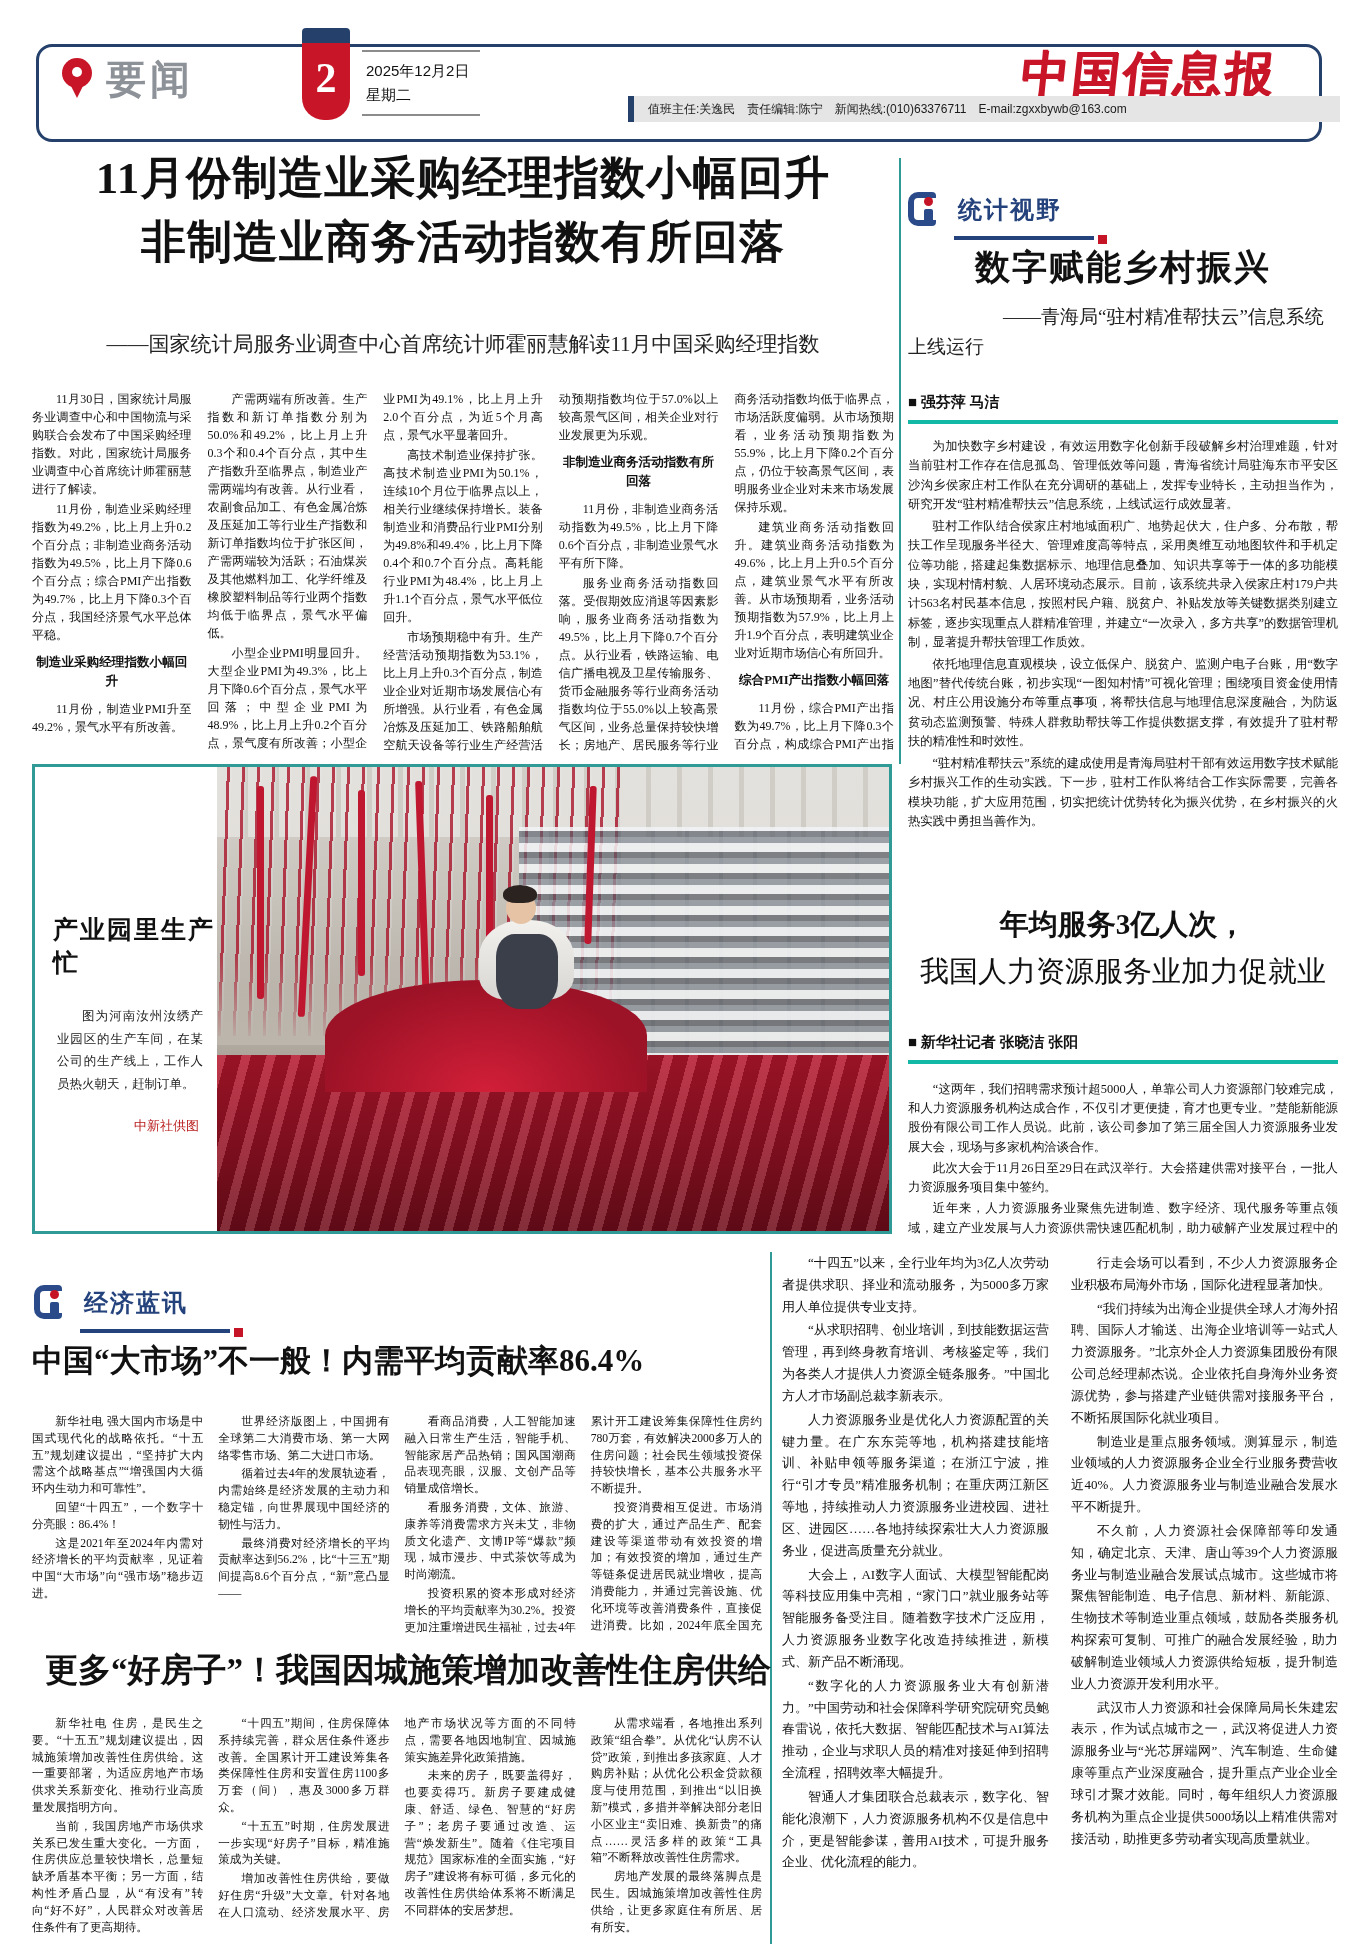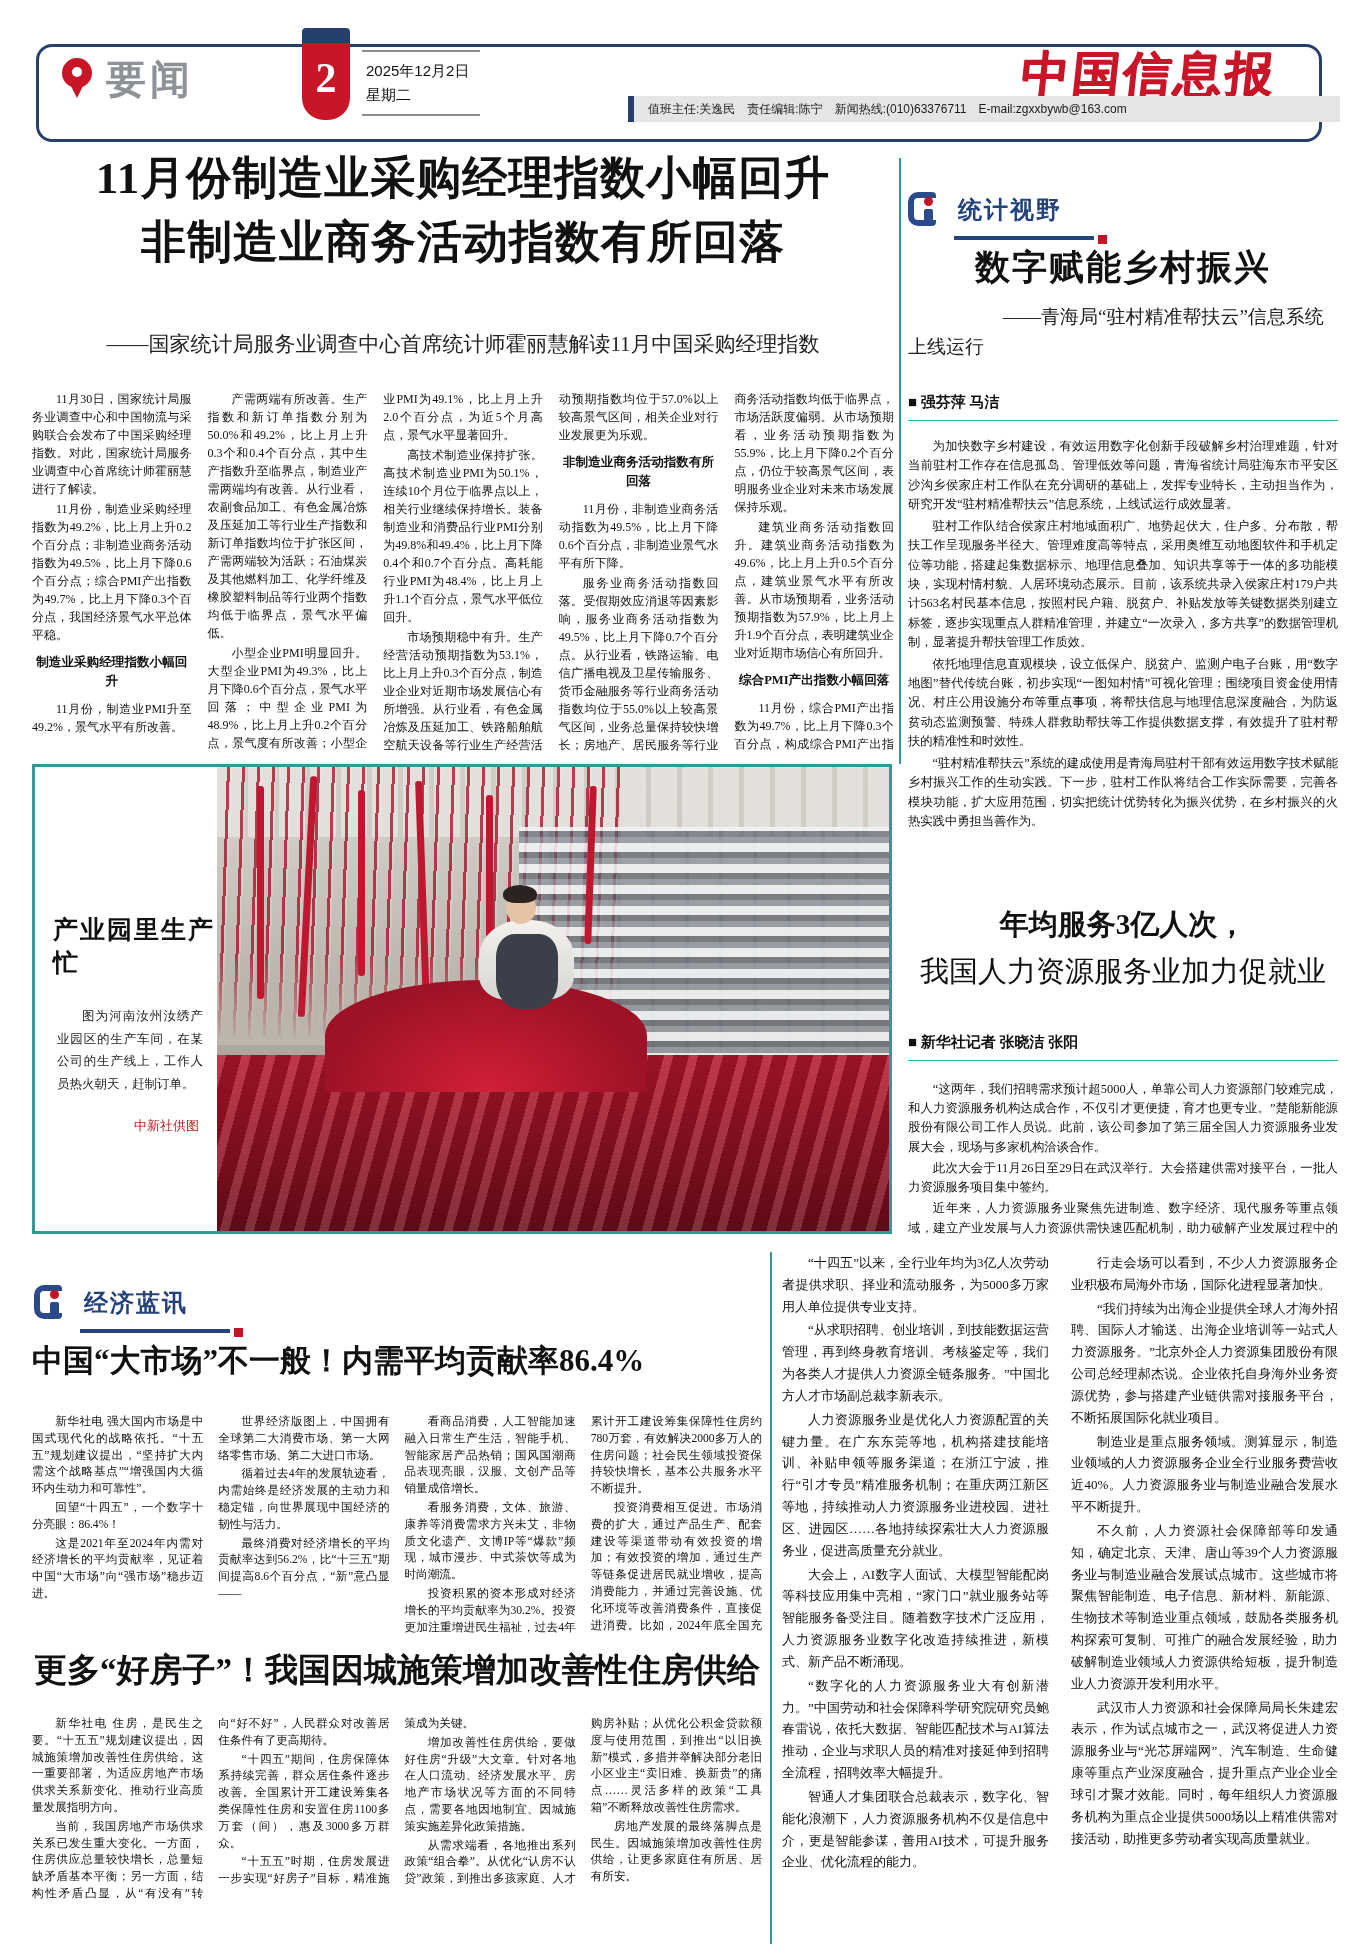--- a/index.html
+++ b/index.html
@@ -78,41 +78,41 @@
   .ci-stem{position:absolute;left:16px;top:19px;width:9px;height:15px;background:#2a4a8a;border-radius:2px;}
   .badge-text{display:inline-block;vertical-align:middle;margin-left:6px;font-size:24px;font-weight:900;color:#24427c;letter-spacing:2px;}
   .badge-under{position:absolute;left:46px;bottom:-4px;height:4px;background:#24427c;}
   .badge-redsq{position:absolute;bottom:-8px;width:9px;height:9px;background:#c41425;}
 
   
   .sv-badge{left:908px;top:190px;width:210px;}
   .sv-badge .badge-under{width:140px;} .sv-badge .badge-redsq{left:190px;}
   .sv-head{position:absolute;left:908px;top:244px;width:430px;text-align:center;font-size:35px;font-weight:900;letter-spacing:2px;}
   .sv-sub{position:absolute;left:908px;top:302px;width:430px;font-size:19px;line-height:1.6;text-indent:5em;color:#222;}
-  .byline{font-size:15px;font-weight:700;border-bottom:1px solid #14b8a6;padding-bottom:8px;}
+  .byline{font-size:15px;font-weight:700;border-bottom:4px solid #14b8a6;padding-bottom:8px;}
   .sv-byline{position:absolute;left:908px;top:393px;width:430px;}
   .sv-body{position:absolute;left:908px;top:437px;width:430px;height:446px;font-size:12.3px;line-height:1.58;overflow:hidden;}
 
   
   .hr-head1{position:absolute;left:908px;top:905px;width:430px;text-align:center;font-size:29px;font-weight:900;}
   .hr-head2{position:absolute;left:908px;top:952px;width:430px;text-align:center;font-size:29px;font-weight:400;}
   .hr-byline{position:absolute;left:908px;top:1033px;width:430px;}
   .hr-intro{position:absolute;left:908px;top:1080px;width:430px;height:156px;font-size:12.4px;line-height:1.55;overflow:hidden;}
   .hr-cols{position:absolute;left:782px;top:1252px;width:556px;height:692px;
            column-count:2;column-gap:22px;font-size:13px;line-height:1.68;overflow:hidden;}
 
   
   .ec-badge{left:34px;top:1283px;width:220px;}
   .ec-badge .badge-under{width:150px;} .ec-badge .badge-redsq{left:200px;}
   .ec-head{position:absolute;left:32px;top:1340px;width:730px;text-align:left;font-size:31px;font-weight:900;}
   .ec-body{position:absolute;left:32px;top:1414px;width:730px;height:224px;
            column-count:4;column-gap:15px;font-size:11.6px;line-height:1.45;overflow:hidden;}
 
   
-  .ho-head{position:absolute;left:32px;top:1648px;width:730px;text-align:center;font-size:33px;font-weight:900;}
+  .ho-head{position:absolute;left:43px;top:1648px;width:730px;text-align:center;font-size:33px;font-weight:900;}
   .ho-body{position:absolute;left:32px;top:1716px;width:730px;height:230px;
            column-count:4;column-gap:15px;font-size:11.6px;line-height:1.45;overflow:hidden;}
 </style>
 </head>
 <body>
 
 <div class="page" data-name="newspaper-page">
 
   <div class="hdr-frame" data-name="header-frame"></div>
   <div class="pin" data-name="location-pin-icon"></div>
@@ -250,17 +250,18 @@
     </div>
 
   <div class="ho-head" data-name="housing-headline">更多“好房子”！我国因城施策增加改善性住房供给</div>
   <div class="art-body ho-body" data-name="housing-article-body">
 
   <p data-name="housing-paragraph" class="para-p">新华社电 住房，是民生之要。“十五五”规划建议提出，因城施策增加改善性住房供给。这一重要部署，为适应房地产市场供求关系新变化、推动行业高质量发展指明方向。</p>
       <p data-name="housing-paragraph" class="para-p">当前，我国房地产市场供求关系已发生重大变化。一方面，住房供应总量较快增长，总量短缺矛盾基本平衡；另一方面，结构性矛盾凸显，从“有没有”转向“好不好”，人民群众对改善居住条件有了更高期待。</p>
       <p data-name="housing-paragraph" class="para-p">“十四五”期间，住房保障体系持续完善，群众居住条件逐步改善。全国累计开工建设筹集各类保障性住房和安置住房1100多万套（间），惠及3000多万群众。</p>
       <p data-name="housing-paragraph" class="para-p">“十五五”时期，住房发展进一步实现“好房子”目标，精准施策成为关键。</p>
       <p data-name="housing-paragraph" class="para-p">增加改善性住房供给，要做好住房“升级”大文章。针对各地在人口流动、经济发展水平、房地产市场状况等方面的不同特点，需要各地因地制宜、因城施策实施差异化政策措施。</p>
+      <p data-name="housing-paragraph" class="para-p">未来的房子，既要盖得好，也要卖得巧。新房子要建成健康、舒适、绿色、智慧的“好房子”；老房子要通过改造、运营“焕发新生”。随着《住宅项目规范》国家标准的全面实施，“好房子”建设将有标可循，多元化的改善性住房供给体系将不断满足不同群体的安居梦想。</p>
       <p data-name="housing-paragraph" class="para-p">从需求端看，各地推出系列政策“组合拳”。从优化“认房不认贷”政策，到推出多孩家庭、人才购房补贴；从优化公积金贷款额度与使用范围，到推出“以旧换新”模式，多措并举解决部分老旧小区业主“卖旧难、换新贵”的痛点……灵活多样的政策“工具箱”不断释放改善性住房需求。</p>
       <p data-name="housing-paragraph" class="para-p">房地产发展的最终落脚点是民生。因城施策增加改善性住房供给，让更多家庭住有所居、居有所安。</p>
     </div>
 
 </div>
 
 </body></html>

